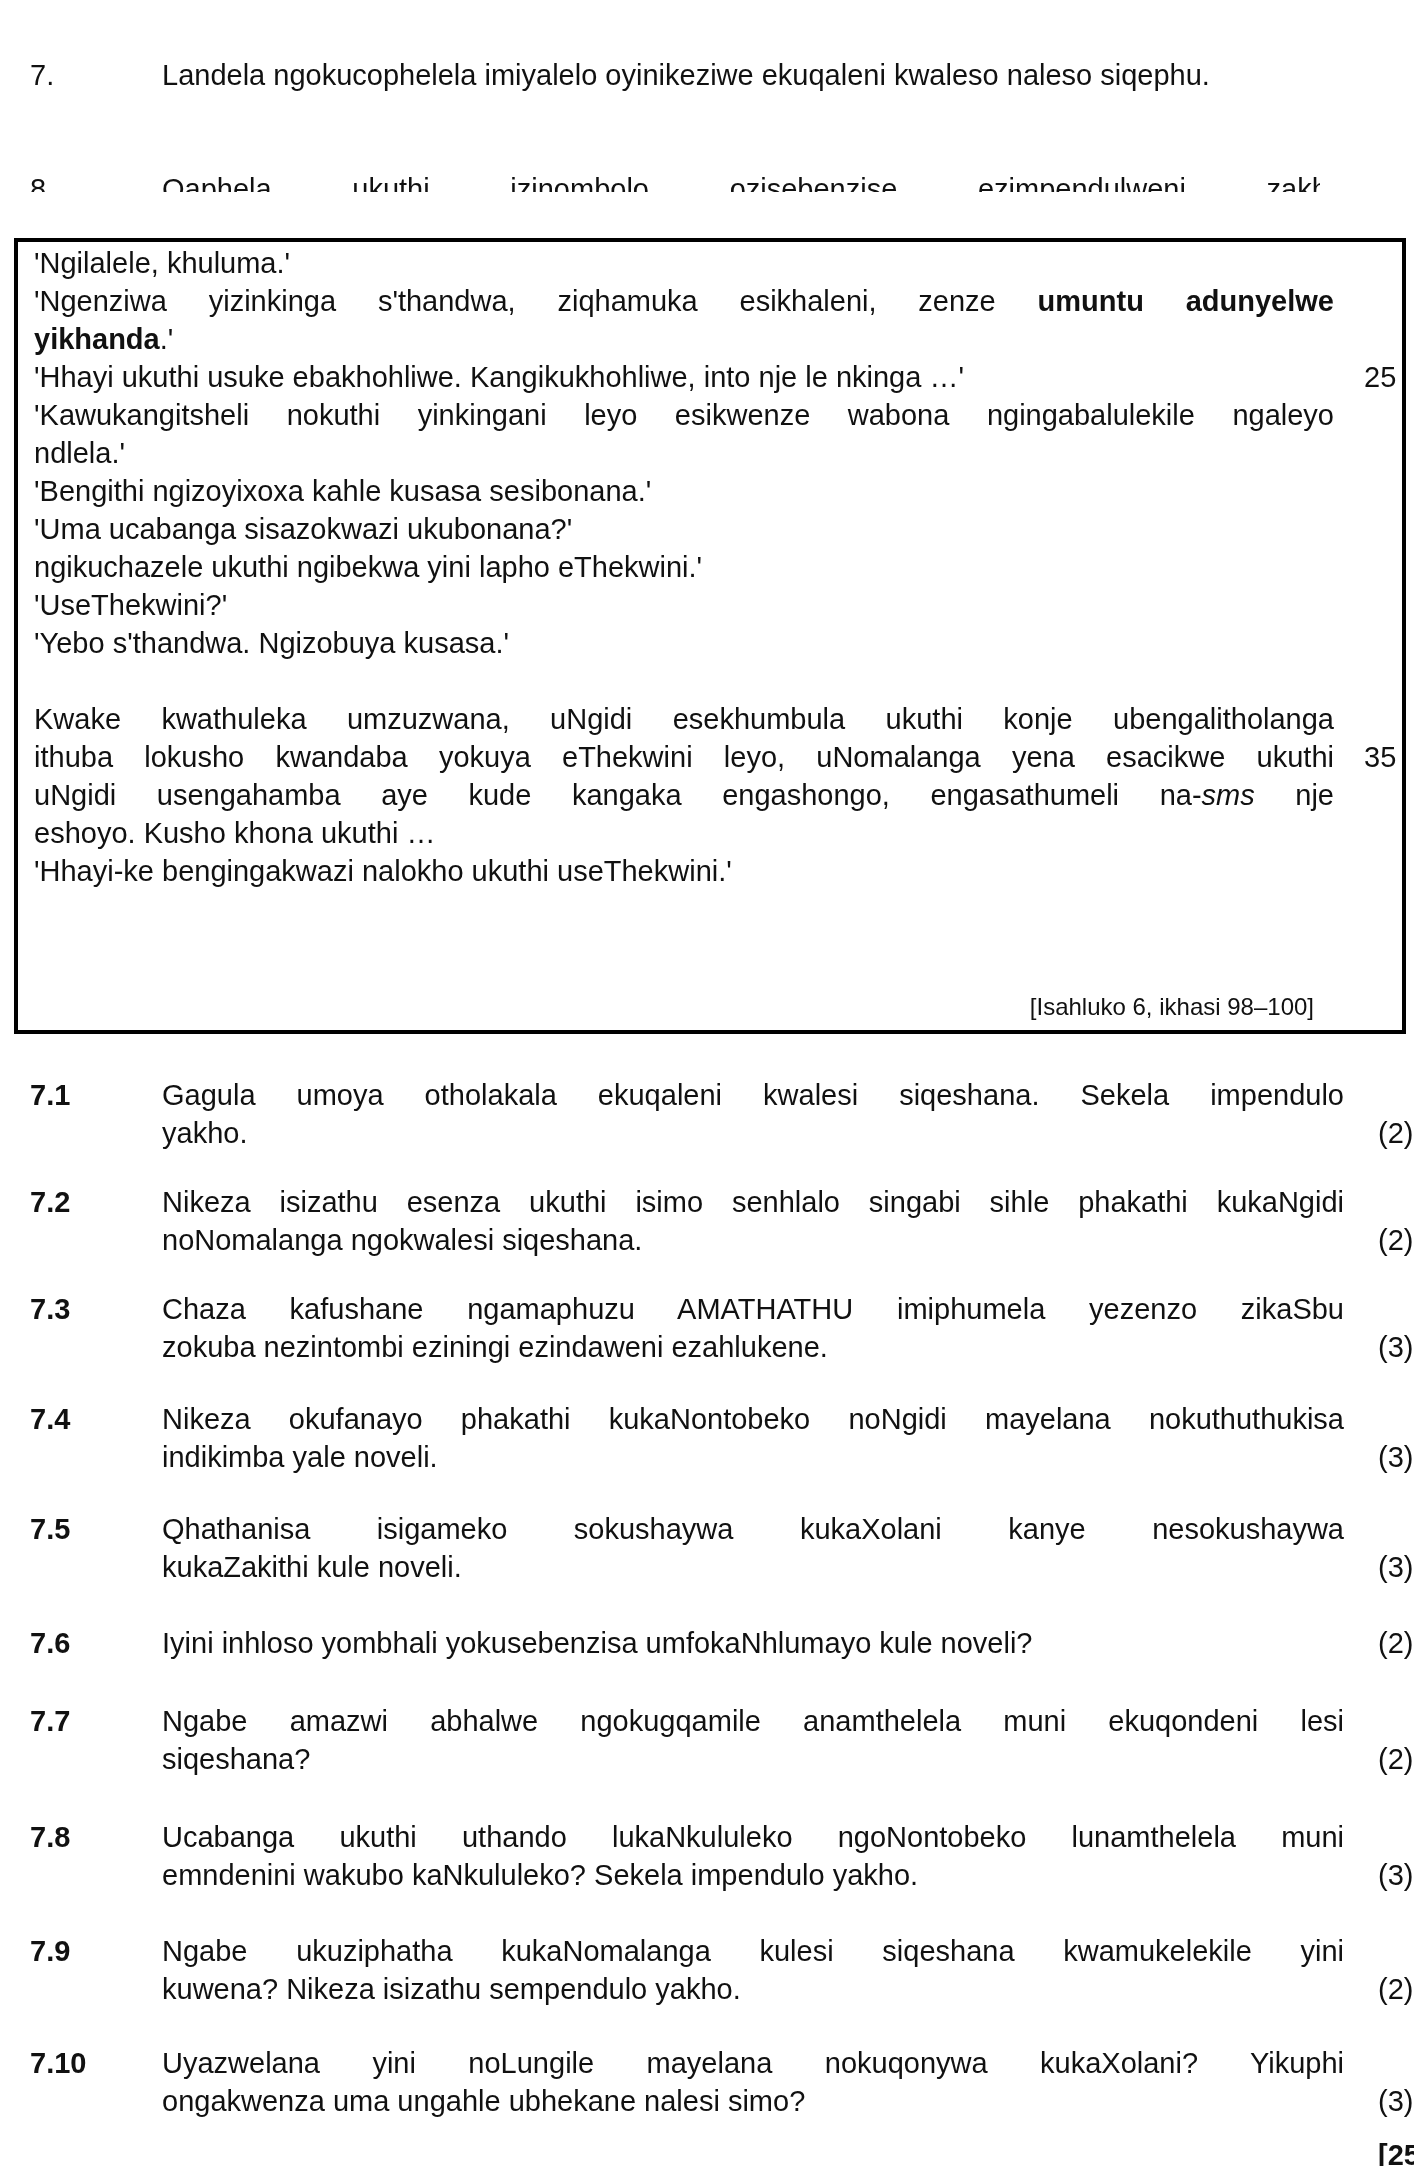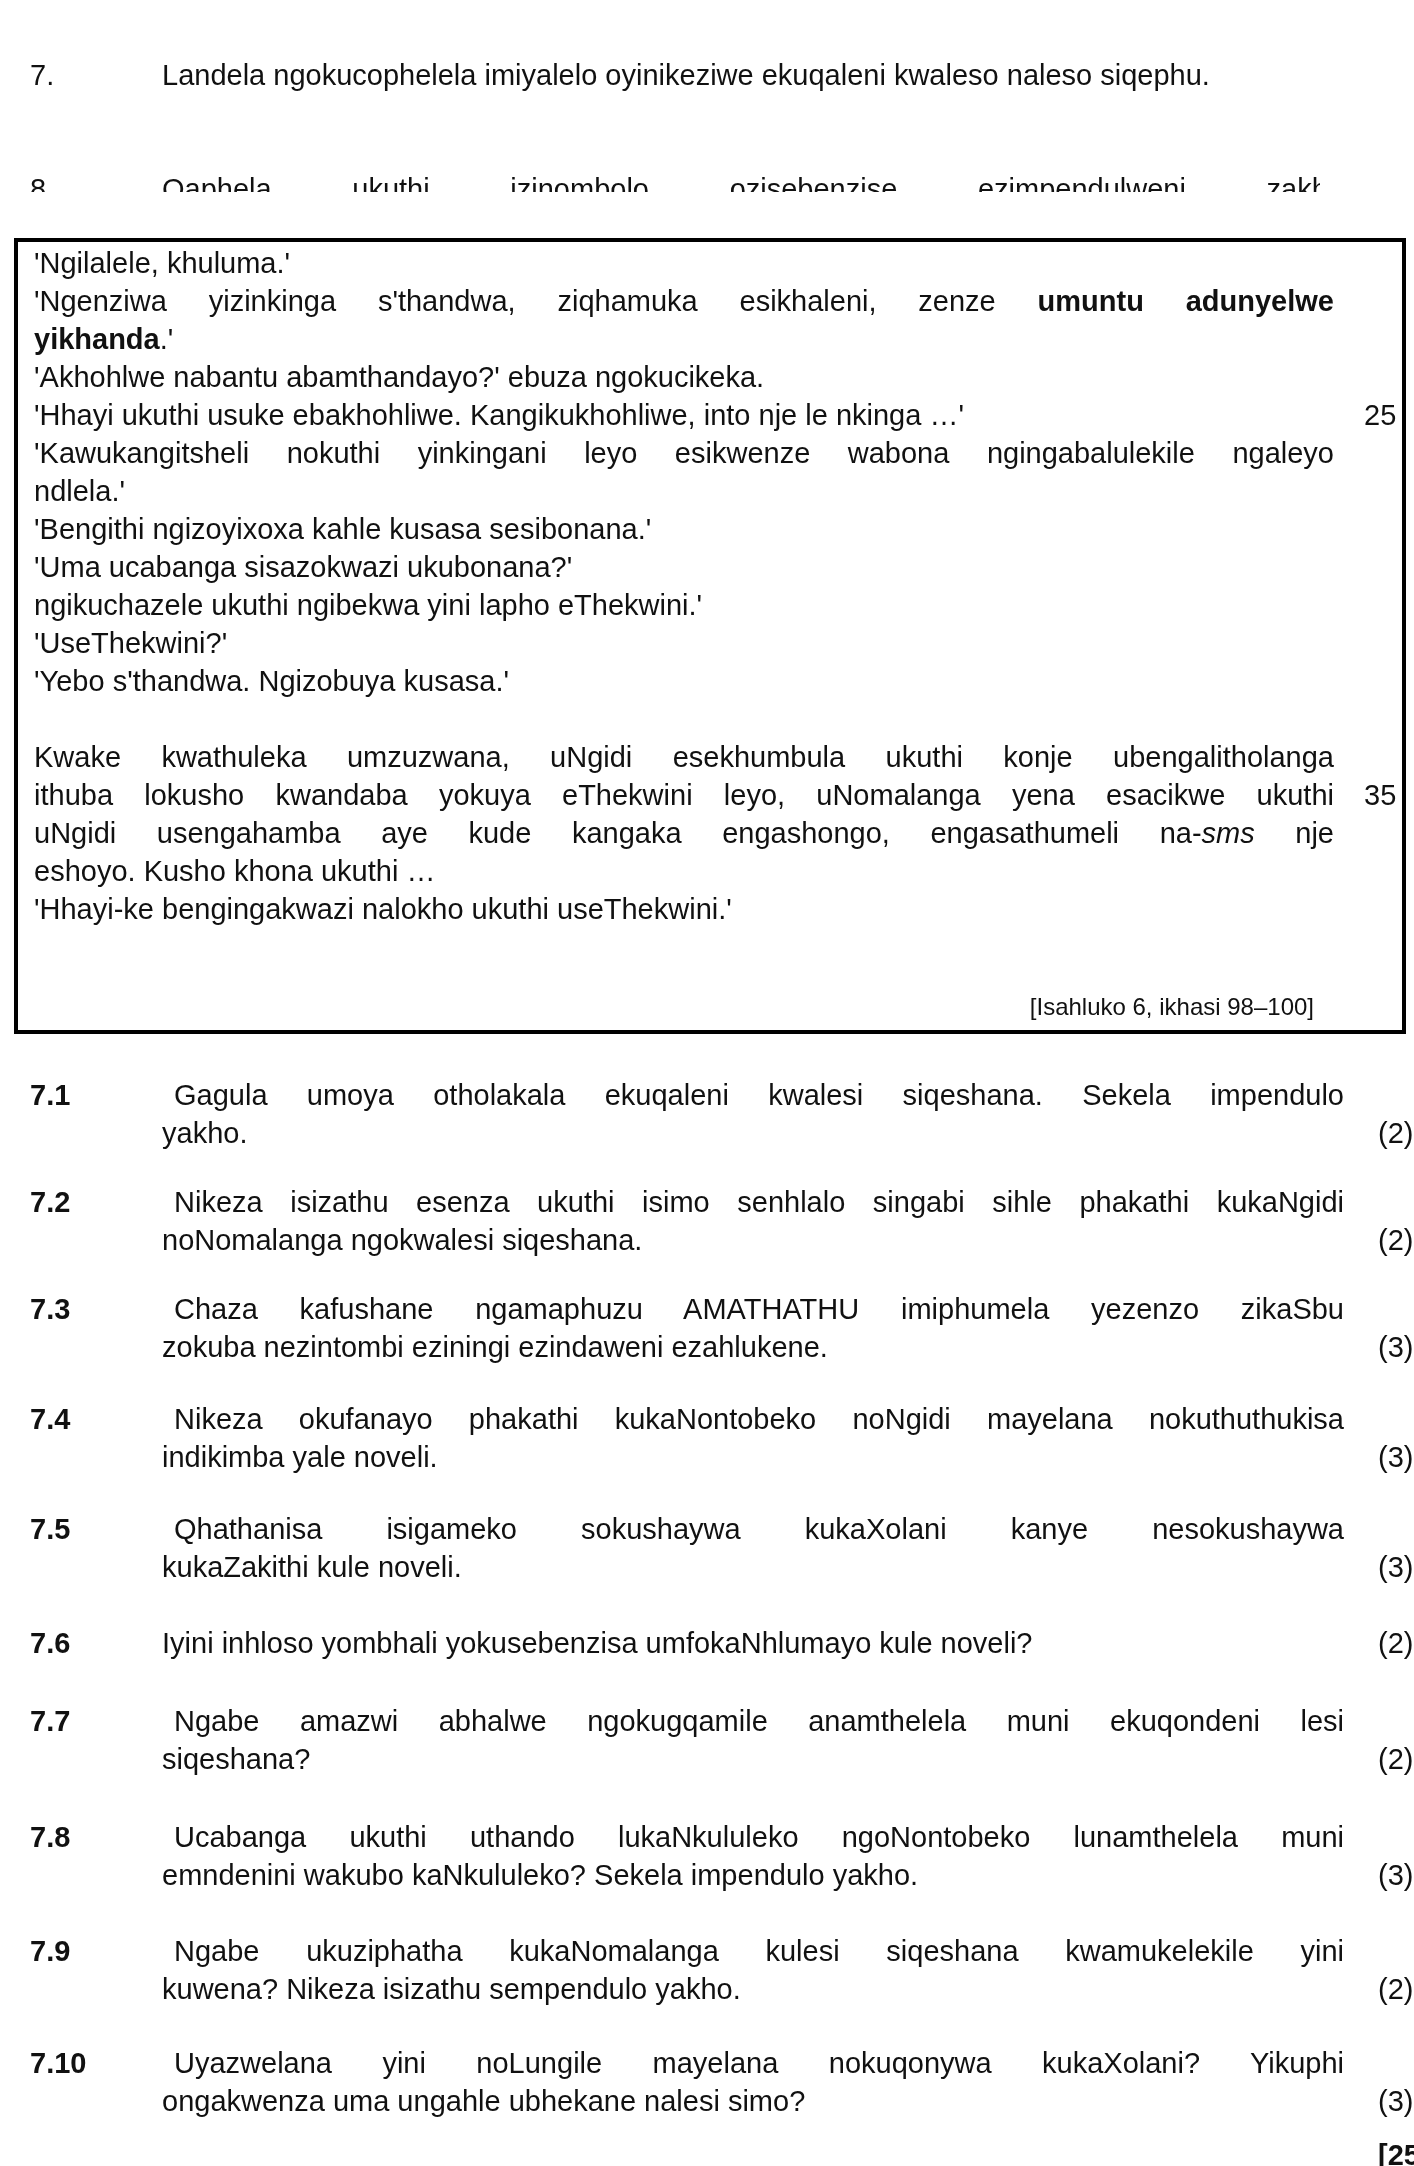--- a/index.html
+++ b/index.html
@@ -25,21 +25,21 @@
   .linenum { position: absolute; left: 1330px; top: 0; }
   .gap { display: block; height: 38px; }
   .source { position: absolute; right: 88px; bottom: 4px; font-size: 24px; }
   b { font-weight: bold; }
   i { font-style: italic; }
 
   .q { position: absolute; left: 30px; width: 1384px; }
   .q .qnum { position: absolute; left: 0; top: 0; font-weight: bold; }
   .q .qtxt { position: absolute; left: 132px; width: 1182px; }
   .q .qtxt .l { display: block; white-space: nowrap; }
-  .q .qtxt .l.just { text-align: justify; text-align-last: justify; white-space: normal; margin-left: 12px; }
+  .q .qtxt .l.just { text-align: justify; text-align-last: justify; white-space: normal; }
   .q .marks { position: absolute; left: 1348px; top: 38px; white-space: nowrap; }
   .q .marks.one { top: 0; }
   .total { position: absolute; left: 1378px; top: 2136px; font-weight: bold; white-space: nowrap; }
 </style>
 </head>
 <body>
 
 <div class="instr instr-7">
   <span class="num">7.</span>
   <span class="txt">Landela ngokucophelela imiyalelo oyinikeziwe ekuqaleni kwaleso naleso siqephu.</span>
@@ -47,21 +47,20 @@
 <div class="instr instr-8">
   <span class="num">8</span>
   <span class="txt">Qaphela ukuthi izinombolo ozisebenzise ezimpendulweni zakho</span>
 </div>
 
 <div class="extract">
   <div class="body">
     <span class="line">'Ngilalele, khuluma.'</span>
     <span class="line just"><span>'Ngenziwa yizinkinga s'thandwa, ziqhamuka esikhaleni, zenze </span><b>umuntu adunyelwe</b></span>
     <span class="line"><b>yikhanda</b><span>.'</span></span>
-    <span class="line">'Akhohlwe nabantu abamthandayo?' ebuza ngokucikeka.</span>
     <span class="line"><span>'Hhayi ukuthi usuke ebakhohliwe. Kangikukhohliwe, into nje le nkinga …'</span><span class="linenum">25</span></span>
     <span class="line just">'Kawukangitsheli nokuthi yinkingani leyo esikwenze wabona ngingabalulekile ngaleyo</span>
     <span class="line">ndlela.'</span>
     <span class="line">'Bengithi ngizoyixoxa kahle kusasa sesibonana.'</span>
     <span class="line">'Uma ucabanga sisazokwazi ukubonana?'</span>
     <span class="line">ngikuchazele ukuthi ngibekwa yini lapho eThekwini.'</span>
     <span class="line">'UseThekwini?'</span>
     <span class="line">'Yebo s'thandwa. Ngizobuya kusasa.'</span>
     <span class="gap"></span>
     <span class="line just">Kwake kwathuleka umzuzwana, uNgidi esekhumbula ukuthi konje ubengalitholanga</span>

